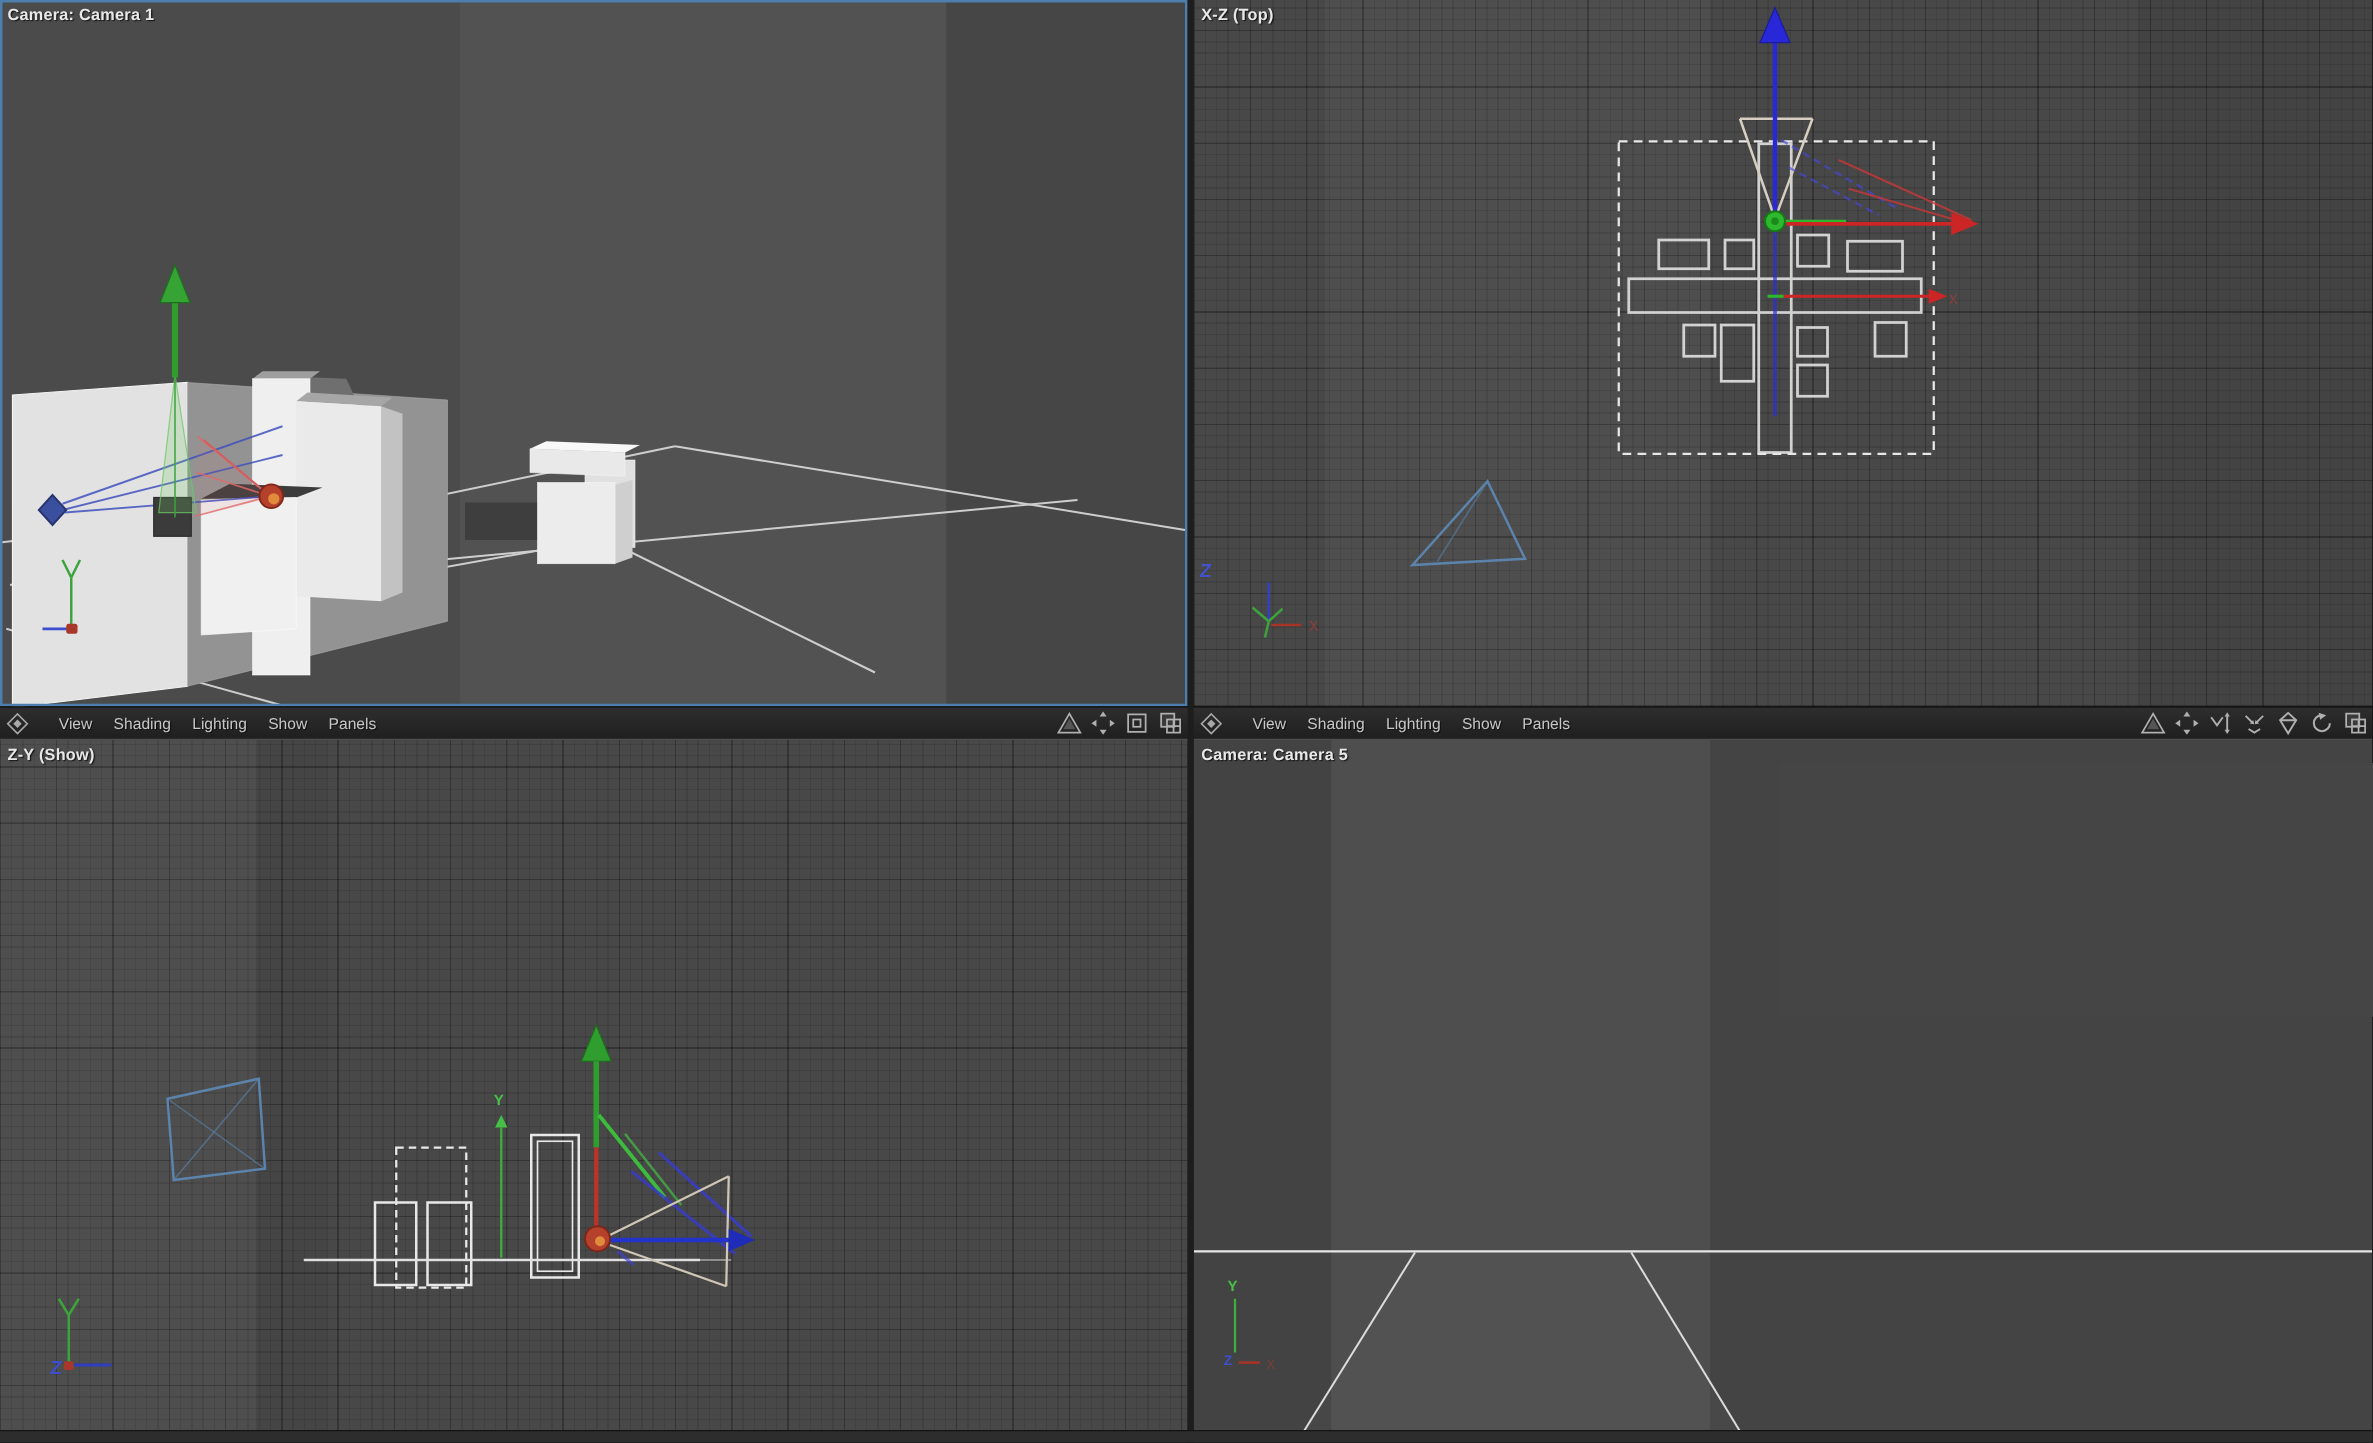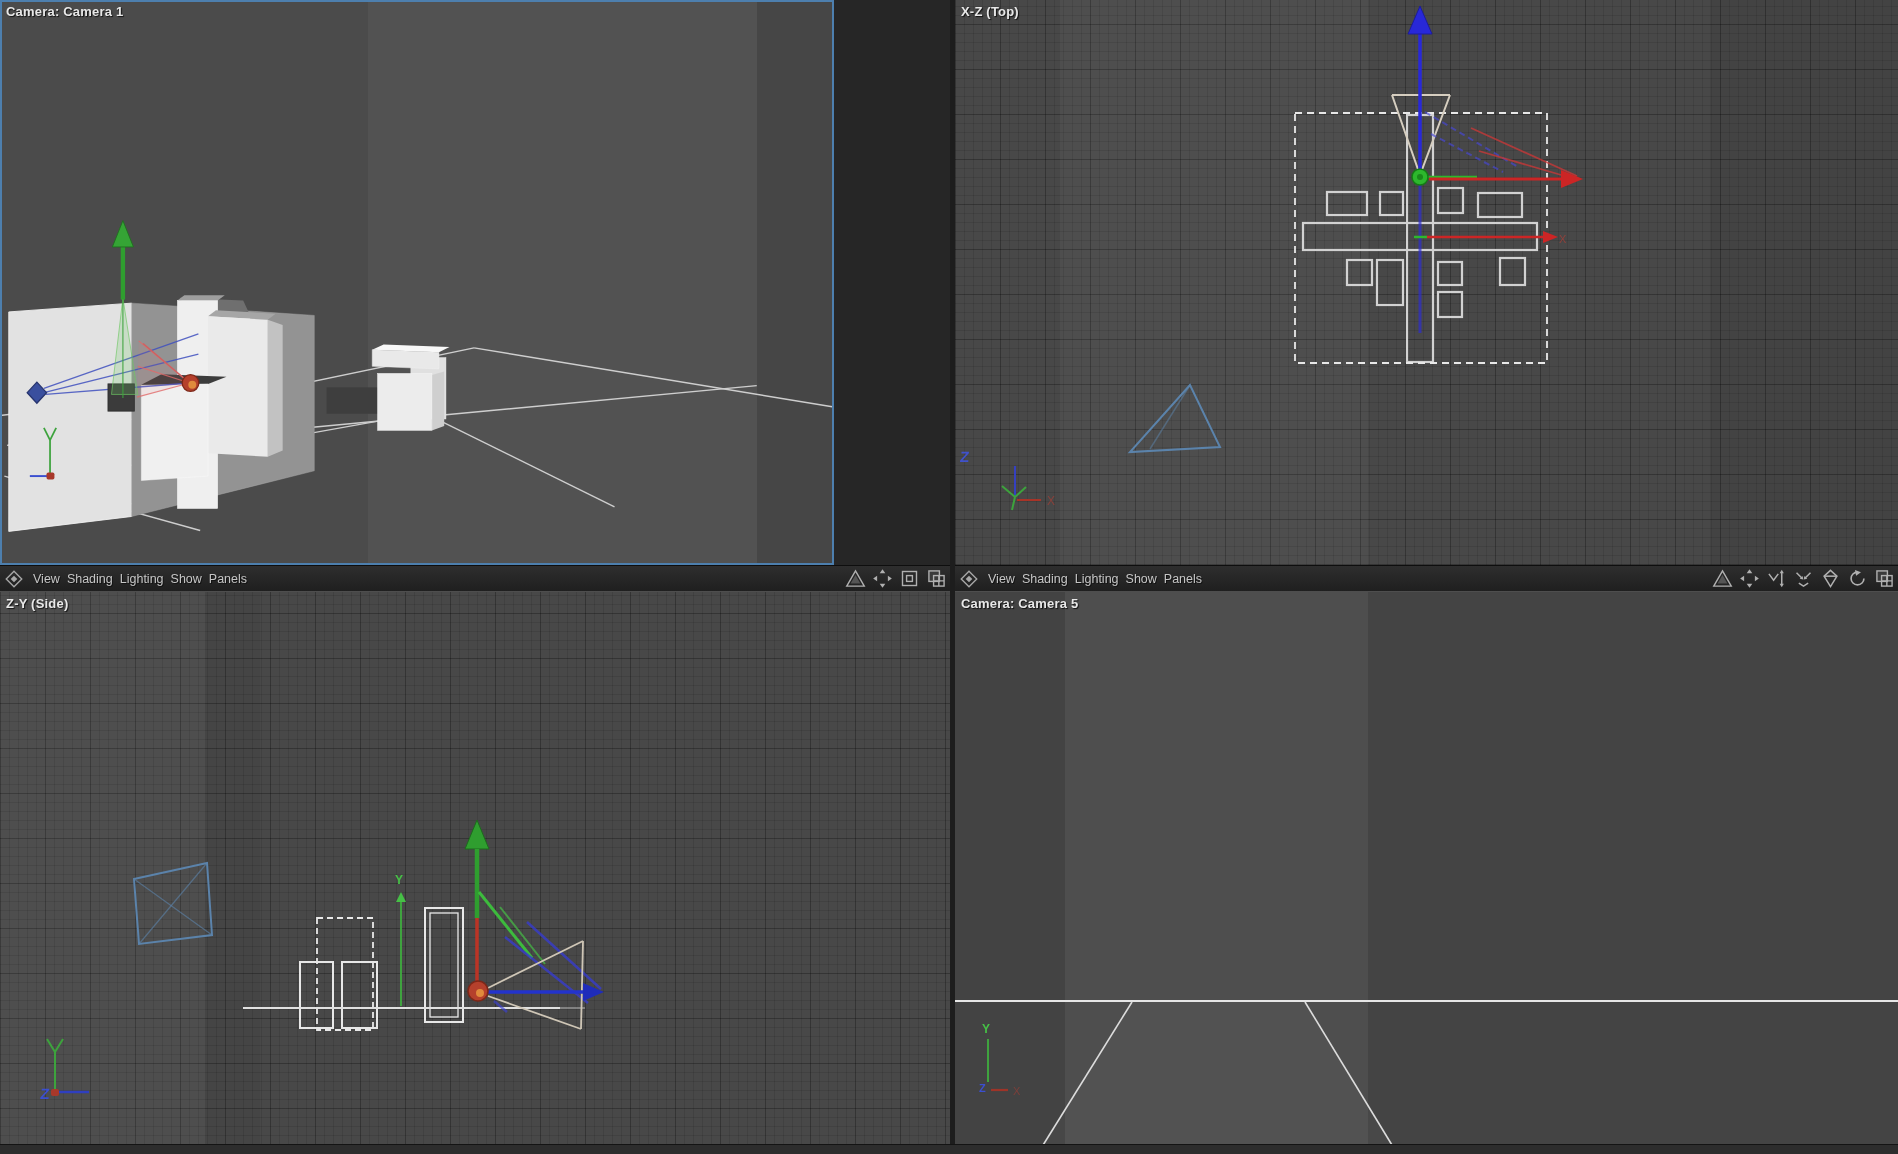--- a/index.html
+++ b/index.html
@@ -16,34 +16,34 @@
       repeating-linear-gradient(90deg, rgba(0,0,0,.20) 0 1px, transparent 1px 45px),
       repeating-linear-gradient(0deg,  rgba(0,0,0,.20) 0 1px, transparent 1px 45px);}
   .flatbg{background-color:#4b4b4b;}
   .sel-border{position:absolute;inset:0;border:2px solid #4d7fae;z-index:8;pointer-events:none;}
   .divider-v{position:absolute;left:950px;top:0;width:5px;height:1154px;background:#1d1d1d;z-index:4;}
   .toolbar{position:absolute;top:565px;height:27px;box-sizing:border-box;z-index:5;
            background:linear-gradient(#2e2e2e,#1f1f1f);
            border-top:1px solid #0e0e0e;border-bottom:1px solid #4e4e4e;
            display:flex;align-items:center;}
   .menu-diamond{width:20px;height:20px;margin-left:4px;flex:0 0 auto;}
-  .menus{display:flex;gap:7px;margin-left:9px;}
+  .menus{display:flex;gap:17px;margin-left:23px;}
   .menu{font-size:12.5px;color:#c6c6c6;text-shadow:1px 1px 0 #121212;cursor:default;}
   .tool-icons{margin-left:auto;display:flex;gap:6px;align-items:center;padding-right:3px;}
   .ticon{width:21px;height:21px;display:block;}
   .bottom-strip{position:absolute;left:0;top:1144px;width:1898px;height:10px;background:#2d2d2d;
                 border-top:1px solid #141414;z-index:5;}
   svg text{font-family:"Liberation Sans",sans-serif;}
 </style>
 </head>
 <body>
 
 <div class="stage">
 
-  <div class="vp flatbg" style="left:0;top:0;width:834px;height:565px;">
+  <div class="vp flatbg" style="left:0;top:0;width:950px;height:565px;">
     <div class="band" style="left:368px;width:389px;background:rgba(255,255,255,.045);"></div>
     <div class="band" style="left:757px;width:193px;background:rgba(0,0,0,.055);"></div>
     <svg class="scene" viewBox="0 0 950 565">
 
       <g stroke="#dcdcdc" stroke-width="1.6" opacity=".9">
         <line x1="8" y1="468" x2="540" y2="357"></line>
         <line x1="540" y1="357" x2="948" y2="424"></line>
         <line x1="20" y1="514" x2="483" y2="431"></line>
         <line x1="483" y1="431" x2="700" y2="538"></line>
         <line x1="5" y1="503" x2="228" y2="565"></line>
@@ -309,21 +309,21 @@
 
       <g>
         <line x1="55" y1="460" x2="47" y2="447" stroke="#3da33d" stroke-width="2"></line>
         <line x1="55" y1="460" x2="63" y2="447" stroke="#3da33d" stroke-width="2"></line>
         <line x1="55" y1="460" x2="55" y2="500" stroke="#3da33d" stroke-width="2"></line>
         <rect x="51" y="497" width="8" height="7" rx="2" fill="#a8382a"></rect>
         <line x1="59" y1="500" x2="89" y2="500" stroke="#2f3fc0" stroke-width="2.5"></line>
         <text x="93" y="507" font-size="15" font-weight="bold" fill="#3b4fd0" transform="skewX(-6)">Z</text>
       </g>
     </svg>
-    <div class="vp-label">Z-Y (Side)</div>
+    <div class="vp-label">Z-Y (Show)</div>
   </div>
 
   <div class="vp flatbg" style="left:955px;top:592px;width:943px;height:562px;background:#474747;">
     <div class="band" style="left:0;width:110px;background:rgba(0,0,0,.045);"></div>
     <div class="band" style="left:110px;width:303px;background:rgba(255,255,255,.045);"></div>
     <div class="band" style="left:413px;width:530px;background:rgba(0,0,0,.03);"></div>
     <svg class="scene" viewBox="0 0 943 562">
       <g>
         <polygon points="177,410 350,410 440,558 85,558" fill="rgba(255,255,255,.025)"></polygon>
         <line x1="0" y1="409" x2="943" y2="409" stroke="#e6e6e6" stroke-width="1.8"></line>

